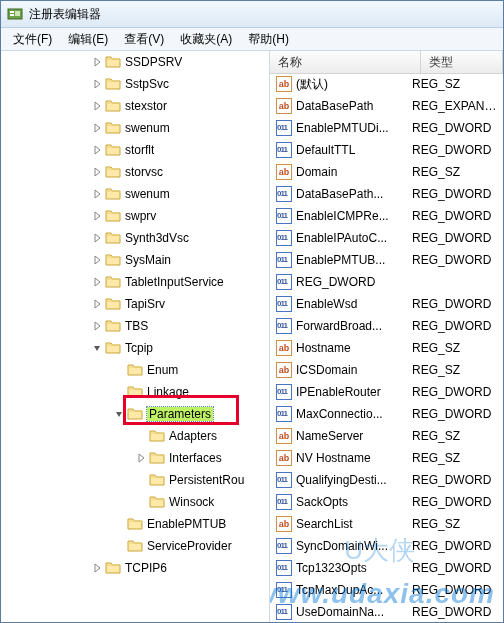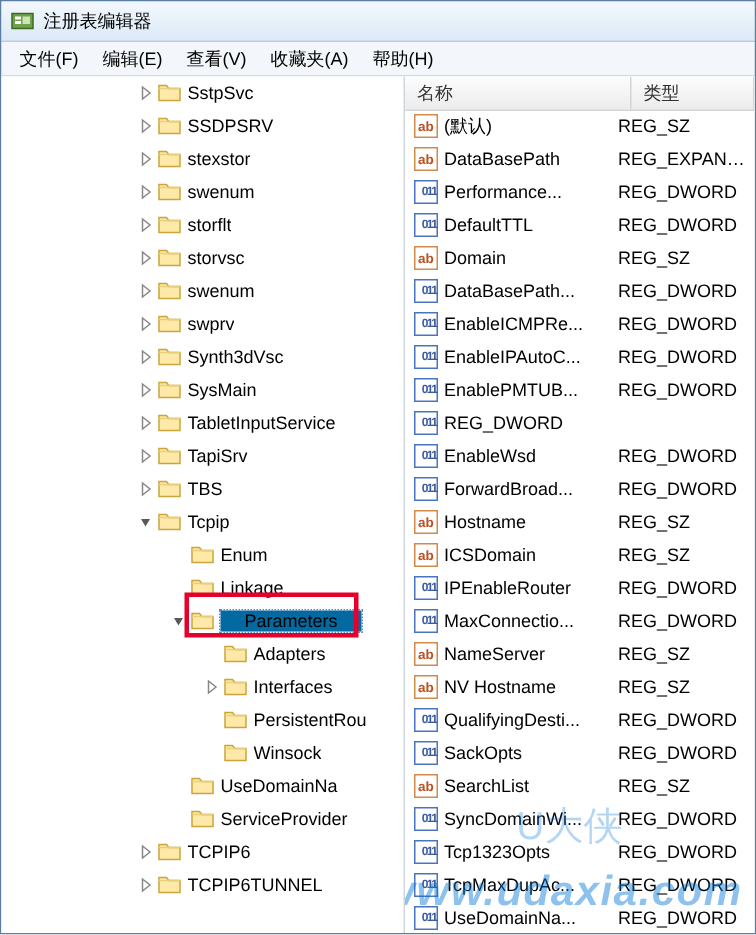--- a/index.html
+++ b/index.html
@@ -18,29 +18,29 @@
   .list-body{position:absolute;top:22px;left:0;right:0}
   .row{display:flex;align-items:center;height:22px;padding-left:6px;white-space:nowrap}
   .row .vicon{width:16px;height:16px;margin-right:4px;flex:0 0 16px}
   .row .vname{flex:0 0 116px;overflow:hidden;text-overflow:ellipsis}
   .row .vtype{flex:1;overflow:hidden;text-overflow:ellipsis;color:#000}
   .node{display:flex;align-items:center;height:22px;white-space:nowrap}
   .node .spacer{flex:0 0 auto}
   .node .twisty{width:16px;flex:0 0 16px;display:flex;align-items:center;justify-content:center;color:#7a7a7a}
   .node .ficon{width:16px;height:16px;margin-right:4px;flex:0 0 16px}
   .node .label{overflow:hidden;text-overflow:ellipsis}
-  .selected .label{background:#0369a1;outline:1px dotted #5a8ac6;padding:0 16px}
+  .selected .label{background:#bef264;outline:1px dotted #5a8ac6;padding:0 2px}
   .redbox{position:absolute;border:3px solid #e4002b;pointer-events:none}
   .watermark{position:absolute;right:8px;bottom:12px;font-family:Arial,sans-serif;font-size:28px;font-weight:bold;color:rgba(0,120,215,0.45);font-style:italic;pointer-events:none;letter-spacing:1px}
   .watermark-cn{position:absolute;right:88px;bottom:54px;font-size:26px;font-weight:normal;color:rgba(0,120,215,0.30);pointer-events:none}
   
   svg.folder{width:16px;height:16px}
   
   .vi-ab{width:16px;height:16px;border:1px solid #d08a4a;background:#fff;font-size:9px;line-height:14px;text-align:center;color:#c05020;font-weight:bold;box-sizing:border-box}
-  .vi-nn{width:16px;height:16px;border:1px solid #4a74c0;background:#fff;font-size:8px;line-height:14px;text-align:right;color:#3a5aa0;font-weight:bold;box-sizing:border-box;letter-spacing:-1px}
+  .vi-nn{width:16px;height:16px;border:1px solid #4a74c0;background:#fff;font-size:8px;line-height:14px;text-align:left;color:#3a5aa0;font-weight:bold;box-sizing:border-box;letter-spacing:-1px}
 </style>
 </head>
 <body>
 
 <div class="window">
 
   <div class="titlebar">
     <span class="ticon">
       <svg viewBox="0 0 16 16">
           <rect x="1" y="3" width="14" height="10" fill="#6fa04a" stroke="#3c6b22"></rect>
@@ -68,34 +68,34 @@
             <span class="spacer" style="width: 88px;"></span>
             <span class="twisty">
               <svg width="10" height="10" viewBox="0 0 10 10">
                 <path d="M3 1 L8 5 L3 9 Z" fill="none" stroke="#888"></path>
               </svg>
             </span>
             <span class="ficon"><svg class="folder" viewBox="0 0 16 16">
                 <path d="M1 3h5l1.5 2H15v8H1z" fill="#ffe9a8" stroke="#caa53a"></path>
                 <path d="M1 5h14" stroke="#e8cf7a"></path>
               </svg></span>
+            <span class="label">SSDPSRV</span>
+          </div>
+          <div class="node">
+            <span class="spacer" style="width: 88px;"></span>
+            <span class="twisty">
+              <svg width="10" height="10" viewBox="0 0 10 10">
+                <path d="M3 1 L8 5 L3 9 Z" fill="none" stroke="#888"></path>
+              </svg>
+            </span>
+            <span class="ficon"><svg class="folder" viewBox="0 0 16 16">
+                <path d="M1 3h5l1.5 2H15v8H1z" fill="#ffe9a8" stroke="#caa53a"></path>
+                <path d="M1 5h14" stroke="#e8cf7a"></path>
+              </svg></span>
             <span class="label">SstpSvc</span>
-          </div>
-          <div class="node">
-            <span class="spacer" style="width: 88px;"></span>
-            <span class="twisty">
-              <svg width="10" height="10" viewBox="0 0 10 10">
-                <path d="M3 1 L8 5 L3 9 Z" fill="none" stroke="#888"></path>
-              </svg>
-            </span>
-            <span class="ficon"><svg class="folder" viewBox="0 0 16 16">
-                <path d="M1 3h5l1.5 2H15v8H1z" fill="#ffe9a8" stroke="#caa53a"></path>
-                <path d="M1 5h14" stroke="#e8cf7a"></path>
-              </svg></span>
-            <span class="label">SSDPSRV</span>
           </div>
           <div class="node">
             <span class="spacer" style="width: 88px;"></span>
             <span class="twisty">
               <svg width="10" height="10" viewBox="0 0 10 10">
                 <path d="M3 1 L8 5 L3 9 Z" fill="none" stroke="#888"></path>
               </svg>
             </span>
             <span class="ficon"><svg class="folder" viewBox="0 0 16 16">
                 <path d="M1 3h5l1.5 2H15v8H1z" fill="#ffe9a8" stroke="#caa53a"></path>
@@ -317,21 +317,21 @@
               </svg></span>
             <span class="label">Winsock</span>
           </div>
           <div class="node">
             <span class="spacer" style="width: 110px;"></span>
             <span class="twisty"></span>
             <span class="ficon"><svg class="folder" viewBox="0 0 16 16">
                 <path d="M1 3h5l1.5 2H15v8H1z" fill="#ffe9a8" stroke="#caa53a"></path>
                 <path d="M1 5h14" stroke="#e8cf7a"></path>
               </svg></span>
-            <span class="label">UseDomainNa</span>
+            <span class="label">EnablePMTUB</span>
           </div>
           <div class="node">
             <span class="spacer" style="width: 110px;"></span>
             <span class="twisty"></span>
             <span class="ficon"><svg class="folder" viewBox="0 0 16 16">
                 <path d="M1 3h5l1.5 2H15v8H1z" fill="#ffe9a8" stroke="#caa53a"></path>
                 <path d="M1 5h14" stroke="#e8cf7a"></path>
               </svg></span>
             <span class="label">ServiceProvider</span>
           </div>
@@ -340,33 +340,20 @@
             <span class="twisty">
               <svg width="10" height="10" viewBox="0 0 10 10">
                 <path d="M3 1 L8 5 L3 9 Z" fill="none" stroke="#888"></path>
               </svg>
             </span>
             <span class="ficon"><svg class="folder" viewBox="0 0 16 16">
                 <path d="M1 3h5l1.5 2H15v8H1z" fill="#ffe9a8" stroke="#caa53a"></path>
                 <path d="M1 5h14" stroke="#e8cf7a"></path>
               </svg></span>
             <span class="label">TCPIP6</span>
-          </div>
-          <div class="node">
-            <span class="spacer" style="width: 88px;"></span>
-            <span class="twisty">
-              <svg width="10" height="10" viewBox="0 0 10 10">
-                <path d="M3 1 L8 5 L3 9 Z" fill="none" stroke="#888"></path>
-              </svg>
-            </span>
-            <span class="ficon"><svg class="folder" viewBox="0 0 16 16">
-                <path d="M1 3h5l1.5 2H15v8H1z" fill="#ffe9a8" stroke="#caa53a"></path>
-                <path d="M1 5h14" stroke="#e8cf7a"></path>
-              </svg></span>
-            <span class="label">TCPIP6TUNNEL</span>
           </div>
         </div>
       <div class="redbox" style="left:122px;top:344px;width:110px;height:24px"></div>
     </div>
 
     <div class="list">
       <div class="list-header">
         <div class="col" style="width:134px">名称</div>
         <div class="col" style="flex:1">类型</div>
       </div>
@@ -376,21 +363,21 @@
             <span class="vname">(默认)</span>
             <span class="vtype">REG_SZ</span>
           </div>
           <div class="row">
             <span class="vicon vi-ab">ab</span>
             <span class="vname">DataBasePath</span>
             <span class="vtype">REG_EXPAND_S</span>
           </div>
           <div class="row">
             <span class="vicon vi-nn">011</span>
-            <span class="vname">Performance...</span>
+            <span class="vname">EnablePMTUDi...</span>
             <span class="vtype">REG_DWORD</span>
           </div>
           <div class="row">
             <span class="vicon vi-nn">011</span>
             <span class="vname">DefaultTTL</span>
             <span class="vtype">REG_DWORD</span>
           </div>
           <div class="row">
             <span class="vicon vi-ab">ab</span>
             <span class="vname">Domain</span>

